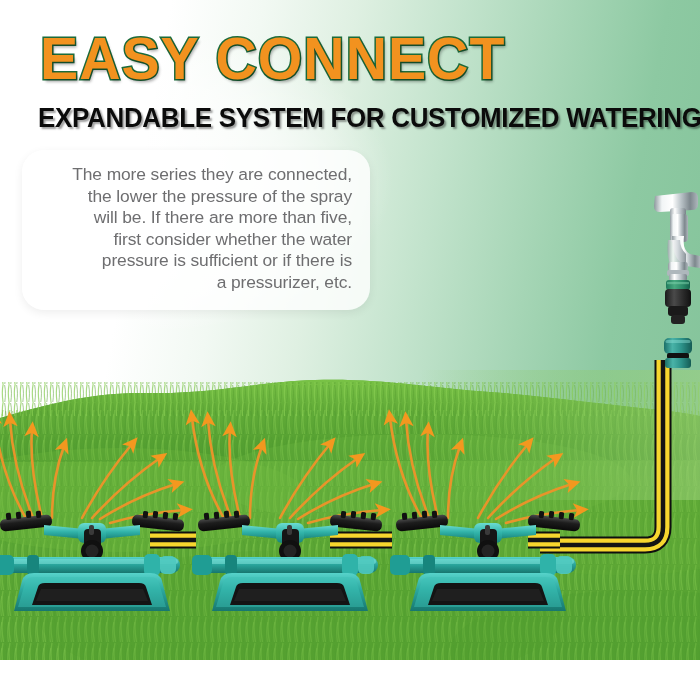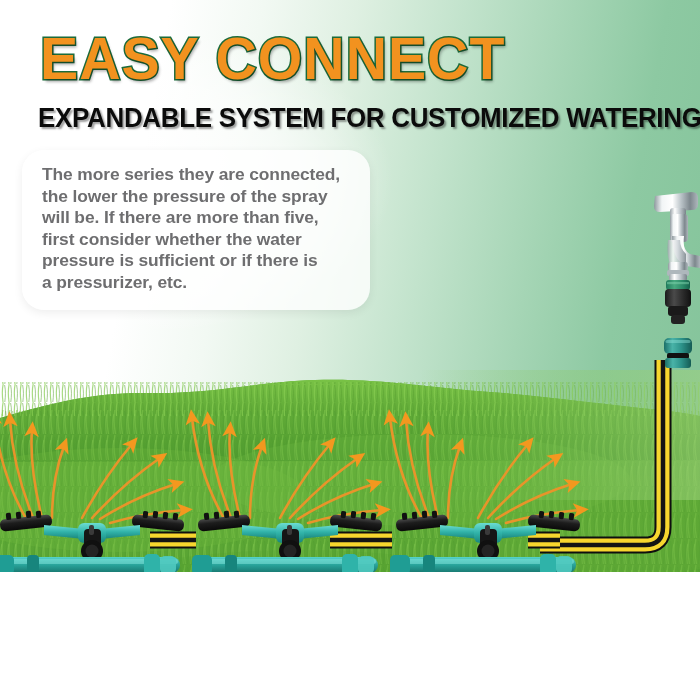--- a/index.html
+++ b/index.html
@@ -2,21 +2,21 @@
 <html><head>
 <meta charset="utf-8">
 <title>Easy Connect Sprinkler System</title>
 <style>
   html,body{margin:0;padding:0;}
   body{
     width:700px;height:700px;overflow:hidden;
     font-family:"Liberation Sans","DejaVu Sans",sans-serif;
     background:#ffffff;
   }
-  #stage{position:relative;width:700px;height:572px;overflow:hidden;}
+  #stage{position:relative;width:700px;height:660px;overflow:hidden;}
 
   
   .sky{
     position:absolute;left:0;top:0;width:700px;height:440px;
     background:linear-gradient(100deg,
       #ffffff 0%, #ffffff 22%, #f2f9f3 34%,
       #dff0e2 46%, #c2e3cc 60%, #a5d5b5 74%,
       #8dc9a2 86%, #85c49b 100%);
   }
   .sky-soft{
@@ -58,23 +58,24 @@
     position:absolute;left:22px;top:150px;width:348px;
     padding:14px 18px 16px 20px;
     box-sizing:border-box;
     background:rgba(255,255,255,.80);
     border-radius:22px;
     box-shadow:0 3px 10px rgba(0,0,0,.07);
   }
   .callout p{
     margin:0;
     font-size:17.4px;line-height:21.6px;
-    font-weight:bold;letter-spacing:-0.1px;
+    font-weight:normal;letter-spacing:-0.1px;
     color:#6e6e70;
     white-space:pre-line;
+    text-align:right;
   }
 
   
   .hose-svg{position:absolute;left:0;top:0;width:700px;height:700px;}
 
   
   .faucet{position:absolute;left:640px;top:188px;width:62px;height:180px;}
 
   
   .sprinkler{position:absolute;width:200px;height:120px;}

